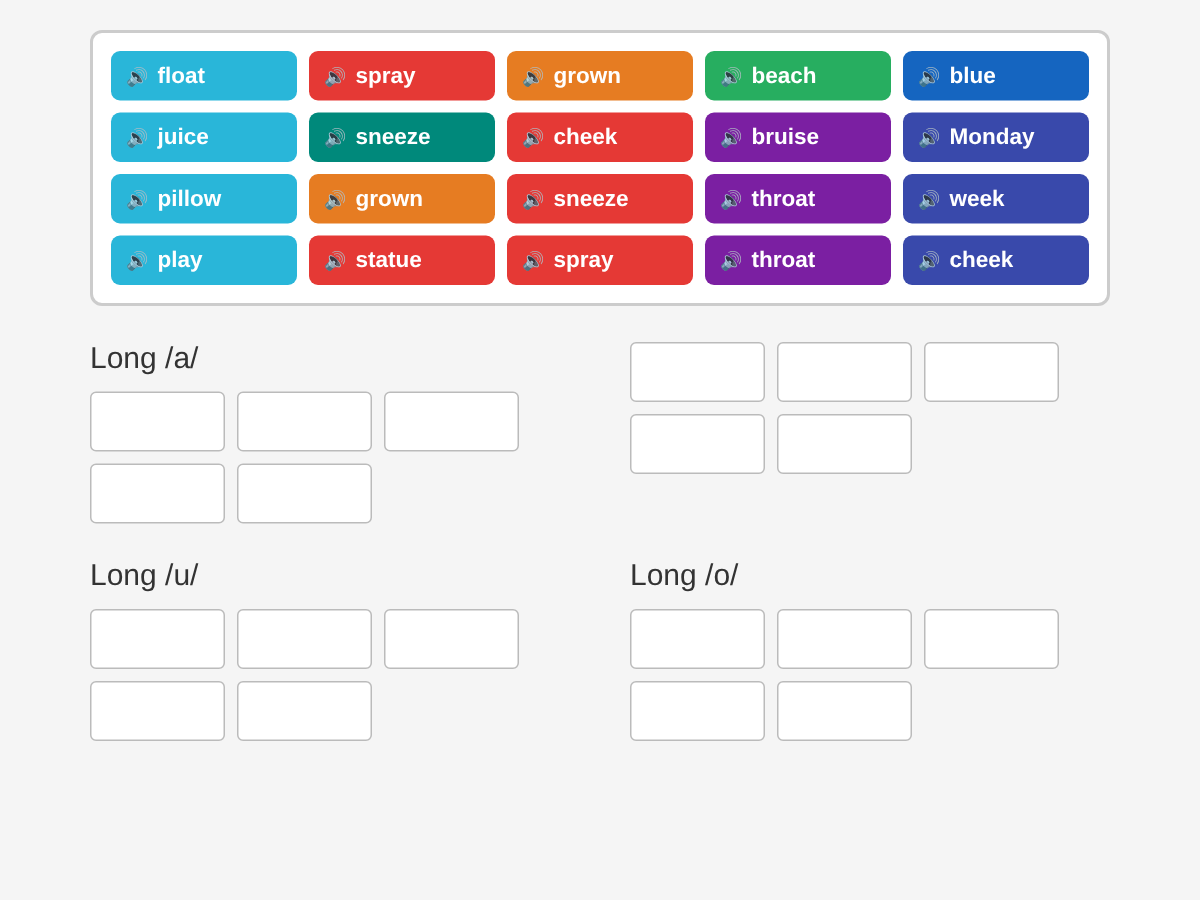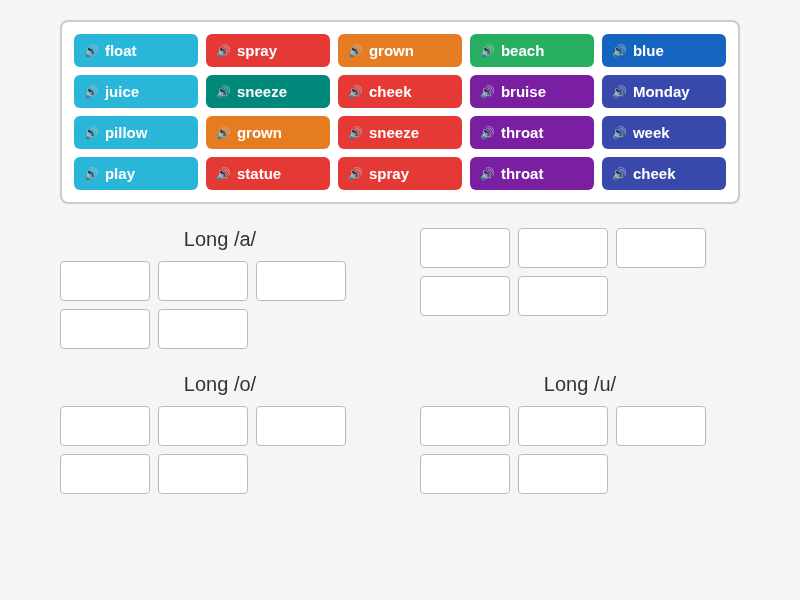--- a/index.html
+++ b/index.html
@@ -64,21 +64,21 @@
 
     .sort-group {
       flex: 1;
     }
 
     .sort-group-title {
       font-size: 20px;
       font-weight: normal;
       color: #333;
       margin-bottom: 10px;
-      text-align: center;
+      text-align: left;
     }
 
     .drop-row {
       display: flex;
       gap: 8px;
       margin-bottom: 8px;
       justify-content: flex-start;
     }
 
     .drop-box {
@@ -196,36 +196,36 @@
       </div>
       <div class="drop-row">
         <div class="drop-box"></div>
         <div class="drop-box"></div>
       </div>
     </div>
   </div>
 
 <div class="sort-section" id="sort-bottom">
     <div class="sort-group">
+      <div class="sort-group-title">Long /u/</div>
+      <div class="drop-row">
+        <div class="drop-box"></div>
+        <div class="drop-box"></div>
+        <div class="drop-box"></div>
+      </div>
+      <div class="drop-row">
+        <div class="drop-box"></div>
+        <div class="drop-box"></div>
+      </div>
+    </div>
+    <div class="sort-group">
       <div class="sort-group-title">Long /o/</div>
       <div class="drop-row">
         <div class="drop-box"></div>
         <div class="drop-box"></div>
         <div class="drop-box"></div>
       </div>
       <div class="drop-row">
         <div class="drop-box"></div>
         <div class="drop-box"></div>
       </div>
     </div>
-    <div class="sort-group">
-      <div class="sort-group-title">Long /u/</div>
-      <div class="drop-row">
-        <div class="drop-box"></div>
-        <div class="drop-box"></div>
-        <div class="drop-box"></div>
-      </div>
-      <div class="drop-row">
-        <div class="drop-box"></div>
-        <div class="drop-box"></div>
-      </div>
-    </div>
   </div>
 
 </body></html>

